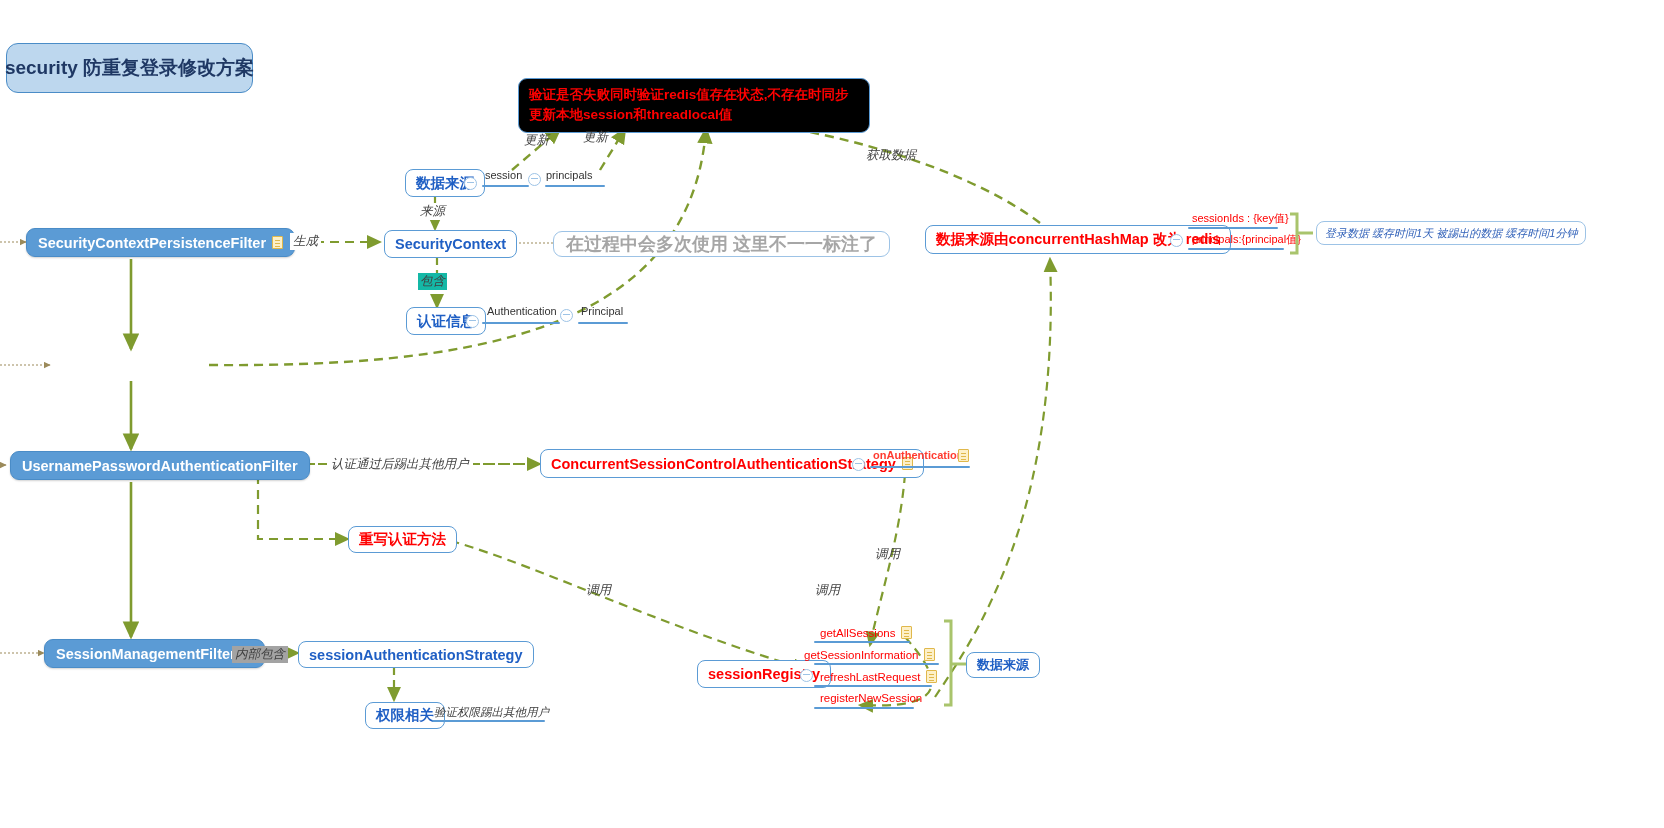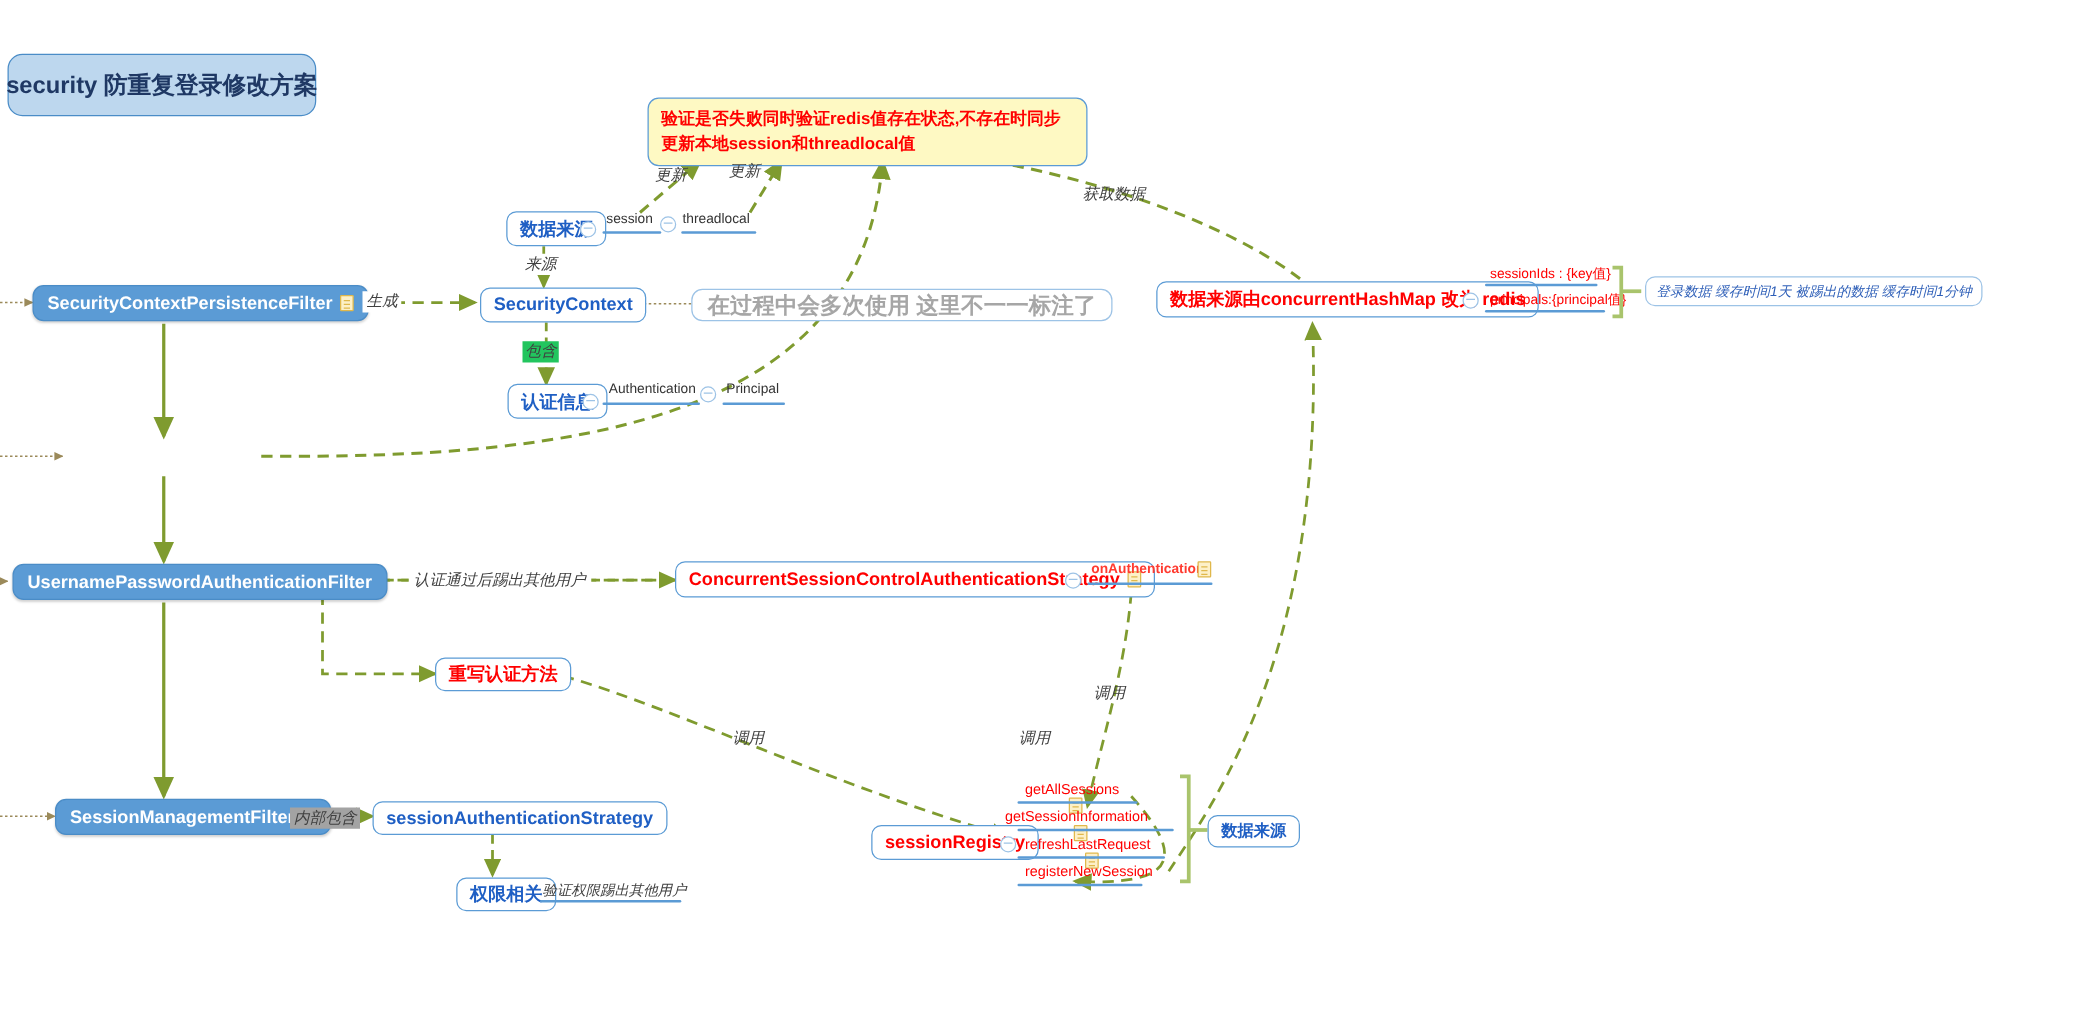--- a/index.html
+++ b/index.html
@@ -21,21 +21,21 @@
   
   .n-wr{background:#ffffff;border:1.4px solid #5b9bd5;border-radius:8px;
         color:#ff0000;font-weight:bold;font-size:14.5px;padding:0 10px;}
   
   .n-title{background:#bdd7ee;border:1.6px solid #4a8cc7;border-radius:12px;
            color:#1f3864;font-weight:bold;font-size:19px;padding:0 16px;}
   
   .n-note{background:#ffffff;border:1.3px solid #9dc3e6;border-radius:9px;
           color:#a6a6a6;font-weight:bold;font-size:18px;padding:0 12px;}
   
-  .n-redbox{background:#fef9c3;border:1.3px solid #5b9bd5;border-radius:9px;
+  .n-redbox{background:#000000;border:1.3px solid #5b9bd5;border-radius:9px;
             color:#ff0000;font-weight:bold;font-size:13.5px;padding:6px 10px;
             white-space:normal;text-align:left;display:block;line-height:1.45;}
   
   .n-inote{background:#ffffff;border:1.2px solid #9dc3e6;border-radius:8px;
            color:#2e5fb8;font-style:italic;font-size:11px;padding:0 8px;}
 
   .doc-icon{display:inline-block;width:11px;height:13px;margin-left:6px;
             position:relative;vertical-align:-2px;flex:0 0 auto;}
   .doc-icon i{position:absolute;inset:0;background:#fdf0c8;border:1px solid #e0b84b;
               border-radius:1px;display:block;}
@@ -43,21 +43,21 @@
               background:#e0b84b;box-shadow:0 3px 0 #e0b84b,0 6px 0 #e0b84b;}
 
   
   .elabel{position:absolute;font-size:12.5px;font-style:italic;color:#404040;
           white-space:nowrap;background:transparent;}
   
   .subtext{position:absolute;font-size:11px;color:#333333;white-space:nowrap;}
   .subtext.red{color:#ff0000;}
   .subtext.redi{color:#ff3b30;font-weight:bold;}
   .sub-row{position:absolute;display:flex;align-items:center;white-space:nowrap;
-           font-size:11.5px;color:#ff0000;flex-direction:column;}
+           font-size:11.5px;color:#ff0000;}
   .uline{position:absolute;height:2.2px;background:#5b9bd5;border-radius:1px;}
   .ominus{position:absolute;width:11px;height:11px;border:1px solid #9dc3e6;
           border-radius:50%;background:#ffffff;}
   .ominus:after{content:"";position:absolute;left:2px;right:2px;top:4px;height:1px;
           background:#9dc3e6;}
 </style>
 </head>
 <body>
 
 <div id="canvas">
@@ -151,21 +151,21 @@
     <span>SecurityContext</span>
   </div>
 
   <div class="node n-wb" style="left:406px;top:270px;height:28px;">
     <span>认证信息</span>
   </div>
 
   <div class="ominus" style="left:464px;top:140px;"></div>
   <div class="subtext" style="left:485px;top:132px;"><span>session</span></div>
   <div class="ominus" style="left:528px;top:136px;"></div>
-  <div class="subtext" style="left:546px;top:132px;"><span>threadlocal</span></div>
+  <div class="subtext" style="left:546px;top:132px;"><span>principals</span></div>
   <div class="uline" style="left:482px;top:148px;width:47px;"></div>
   <div class="uline" style="left:545px;top:148px;width:60px;"></div>
 
   <div class="ominus" style="left:466px;top:278px;"></div>
   <div class="subtext" style="left:487px;top:268px;"><span>Authentication</span></div>
   <div class="ominus" style="left:560px;top:272px;"></div>
   <div class="subtext" style="left:581px;top:268px;"><span>Principal</span></div>
   <div class="uline" style="left:482px;top:285px;width:78px;"></div>
   <div class="uline" style="left:578px;top:285px;width:50px;"></div>
 
@@ -257,21 +257,21 @@
 
   <div class="node n-wb" style="left:966px;top:615px;height:26px;font-size:13px;">
     <span>数据来源</span>
   </div>
 
   <div class="elabel" style="left:524px;top:95px;"><span>更新</span></div>
   <div class="elabel" style="left:583px;top:92px;"><span>更新</span></div>
   <div class="elabel" style="left:866px;top:110px;"><span>获取数据</span></div>
   <div class="elabel" style="left:290px;top:196px;background:#fff;padding:0 3px;"><span>生成</span></div>
   <div class="elabel" style="left:418px;top:166px;background:#fff;padding:0 2px;"><span>来源</span></div>
-  <div class="elabel" style="left:418px;top:236px;background:#22c55e;padding:0 2px;"><span>包含</span></div>
+  <div class="elabel" style="left:418px;top:236px;background:#14b8a6;padding:0 2px;"><span>包含</span></div>
   <div class="elabel" style="left:327px;top:419px;background:#fff;padding:0 4px;"><span>认证通过后踢出其他用户</span></div>
   <div class="elabel" style="left:232px;top:609px;background:#a3a3a3;padding:0 3px;"><span>内部包含</span></div>
   <div class="elabel" style="left:586px;top:545px;"><span>调用</span></div>
   <div class="elabel" style="left:815px;top:545px;"><span>调用</span></div>
   <div class="elabel" style="left:875px;top:509px;"><span>调用</span></div>
   <div class="elabel" style="left:434px;top:668px;font-size:11.5px;"><span>验证权限踢出其他用户</span></div>
 
 </div>
 
 </body></html>

